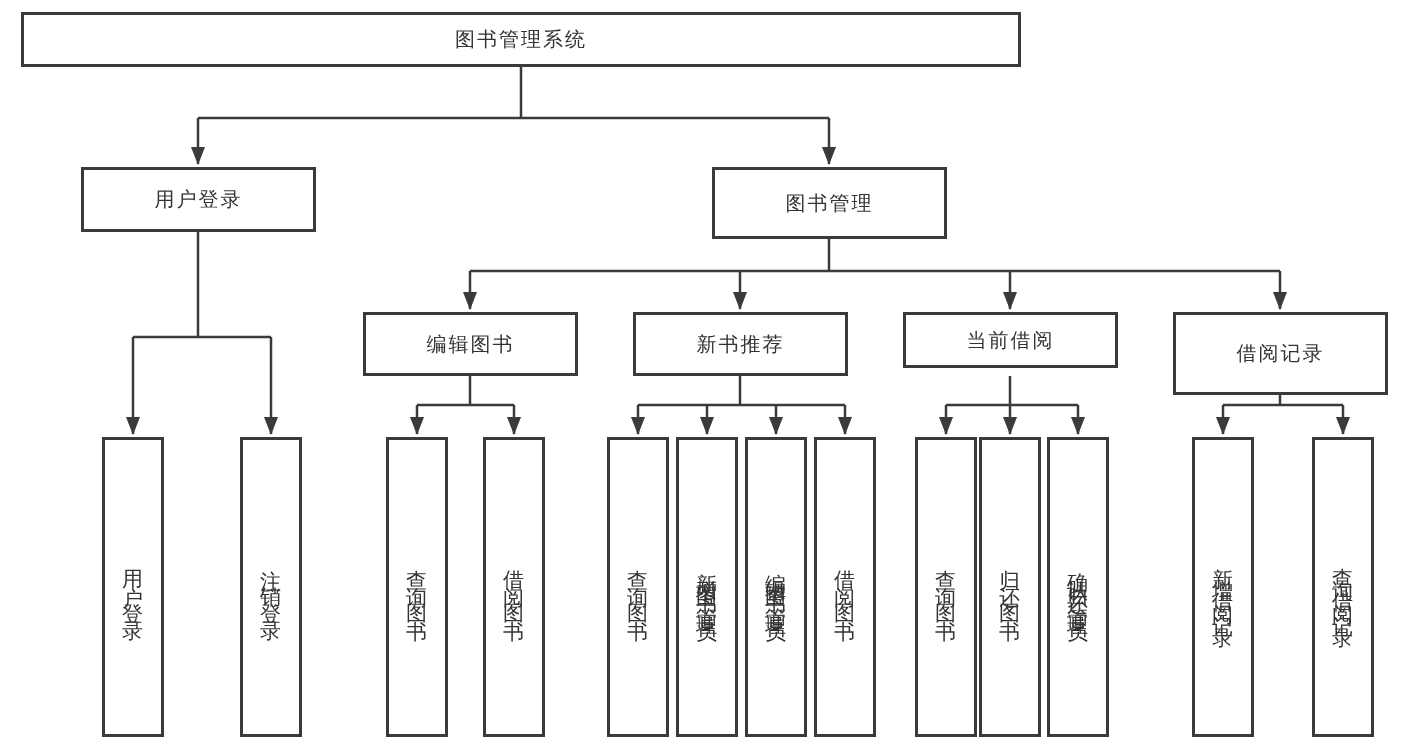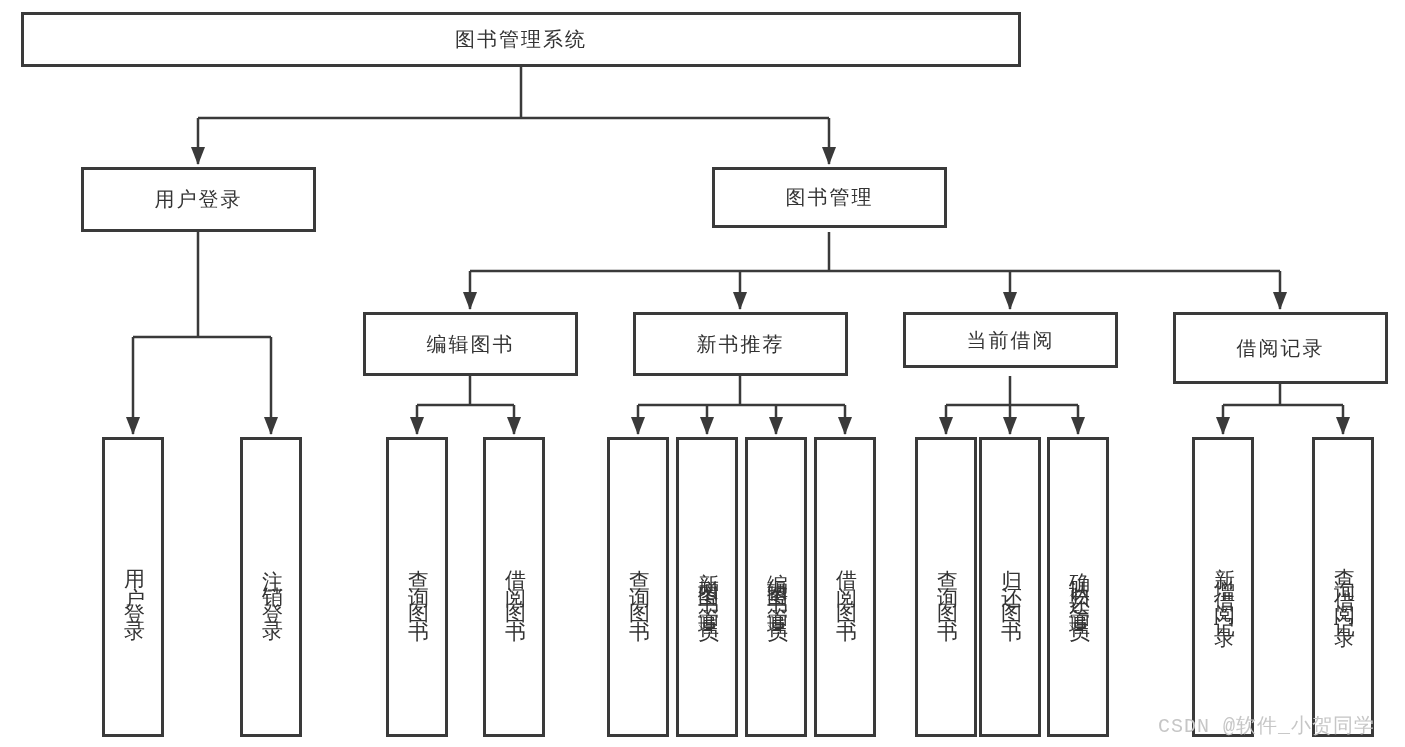--- a/index.html
+++ b/index.html
@@ -1,21 +1,21 @@
 <!DOCTYPE html>
 <html><head>
 <meta charset="utf-8">
 <style>
   html, body { margin: 0; padding: 0; background: #ffffff; }
   .canvas {
     position: relative;
     width: 1405px;
     height: 747px;
     background: #ffffff;
-    font-family: Liberation Mono, monospace;
+    font-family: Liberation Sans, sans-serif;
     overflow: hidden;
   }
   .connectors {
     position: absolute;
     left: 0; top: 0;
     width: 1405px; height: 747px;
     pointer-events: none;
   }
   .ln {
     fill: none;
@@ -97,34 +97,34 @@
     <path class="ln" marker-end="url(#ah)" d="M1343 405 V434"></path>
   </svg>
 
   <div class="node h" style="left:21px; top:12px; width:1000px; height:55px;">
     <span>图书管理系统</span>
   </div>
 
   <div class="node h" style="left:81px; top:167px; width:235px; height:65px;">
     <span>用户登录</span>
   </div>
-  <div class="node h" style="left:712px; top:167px; width:235px; height:61px;">
+  <div class="node h" style="left:712px; top:167px; width:235px; height:72px;">
     <span>图书管理</span>
   </div>
 
   <div class="node h" style="left:363px; top:312px; width:215px; height:64px;">
     <span>编辑图书</span>
   </div>
   <div class="node h" style="left:633px; top:312px; width:215px; height:64px;">
     <span>新书推荐</span>
   </div>
   <div class="node h" style="left:903px; top:312px; width:215px; height:56px;">
     <span>当前借阅</span>
   </div>
-  <div class="node h" style="left:1173px; top:312px; width:215px; height:72px;">
+  <div class="node h" style="left:1173px; top:312px; width:215px; height:83px;">
     <span>借阅记录</span>
   </div>
 
   <div class="node v" style="left:102px; top:437px; width:62px; height:300px;">
     <span class="leaf-label" style="letter-spacing: 17px;">用户登录</span>
   </div>
   <div class="node v" style="left:240px; top:437px; width:62px; height:300px;">
     <span class="leaf-label" style="letter-spacing: 17px;">注销登录</span>
   </div>
 
@@ -158,15 +158,14 @@
     <span class="leaf-label" style="letter-spacing: 7px;">确认归还（管理员）</span>
   </div>
 
   <div class="node v" style="left:1192px; top:437px; width:62px; height:300px;">
     <span class="leaf-label" style="letter-spacing: 12px;">新增借阅记录</span>
   </div>
   <div class="node v" style="left:1312px; top:437px; width:62px; height:300px;">
     <span class="leaf-label" style="letter-spacing: 12px;">查询借阅记录</span>
   </div>
 
-  <div class="watermark">CSDN @软件_小贺同学</div>
 
 </div>
 
 </body></html>

